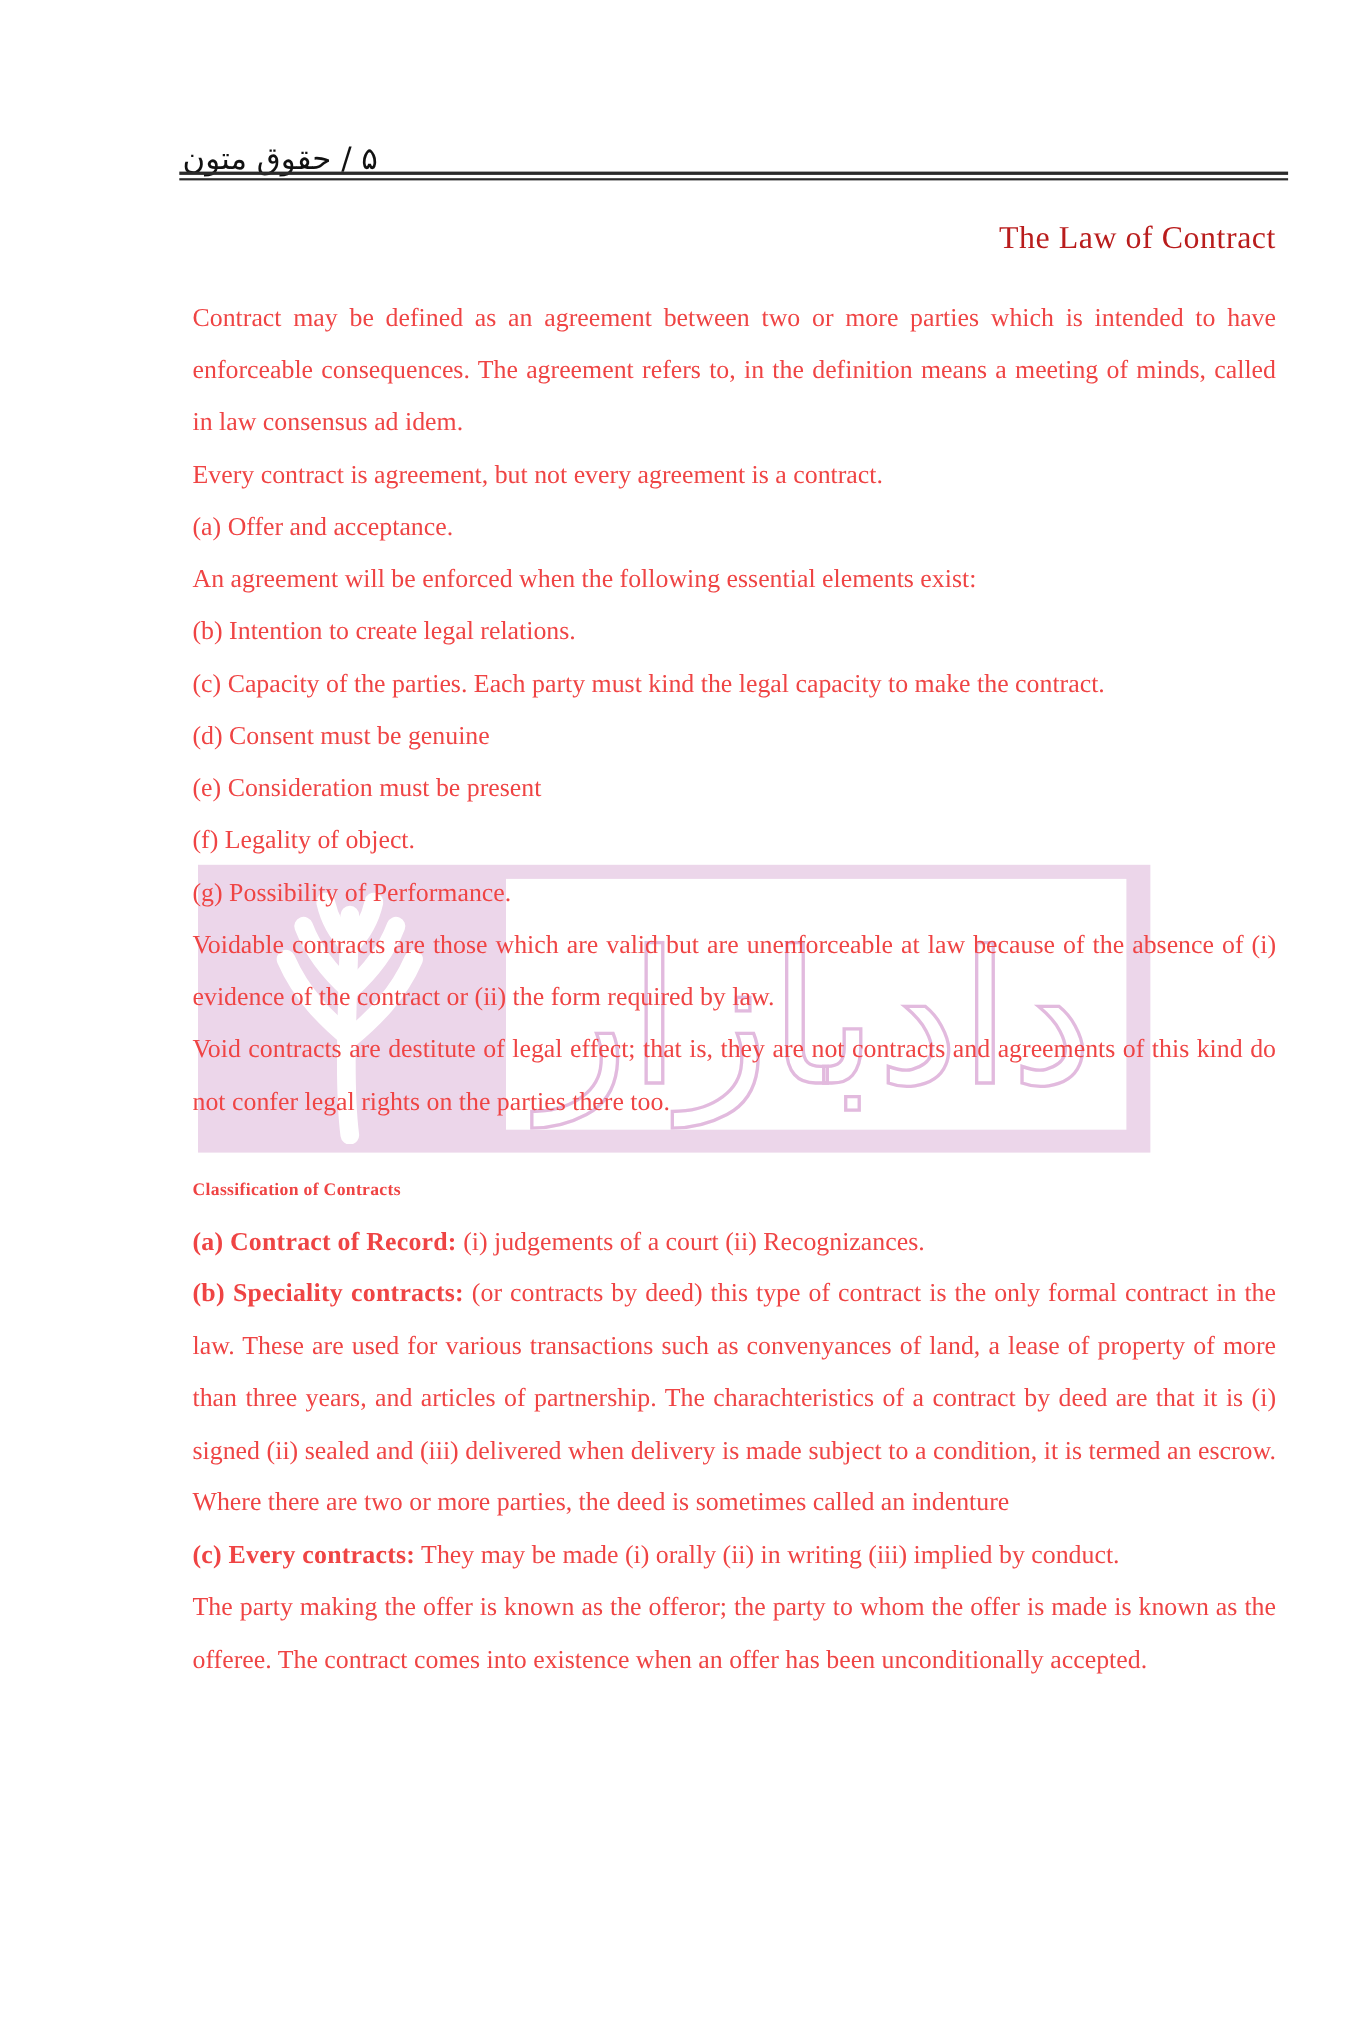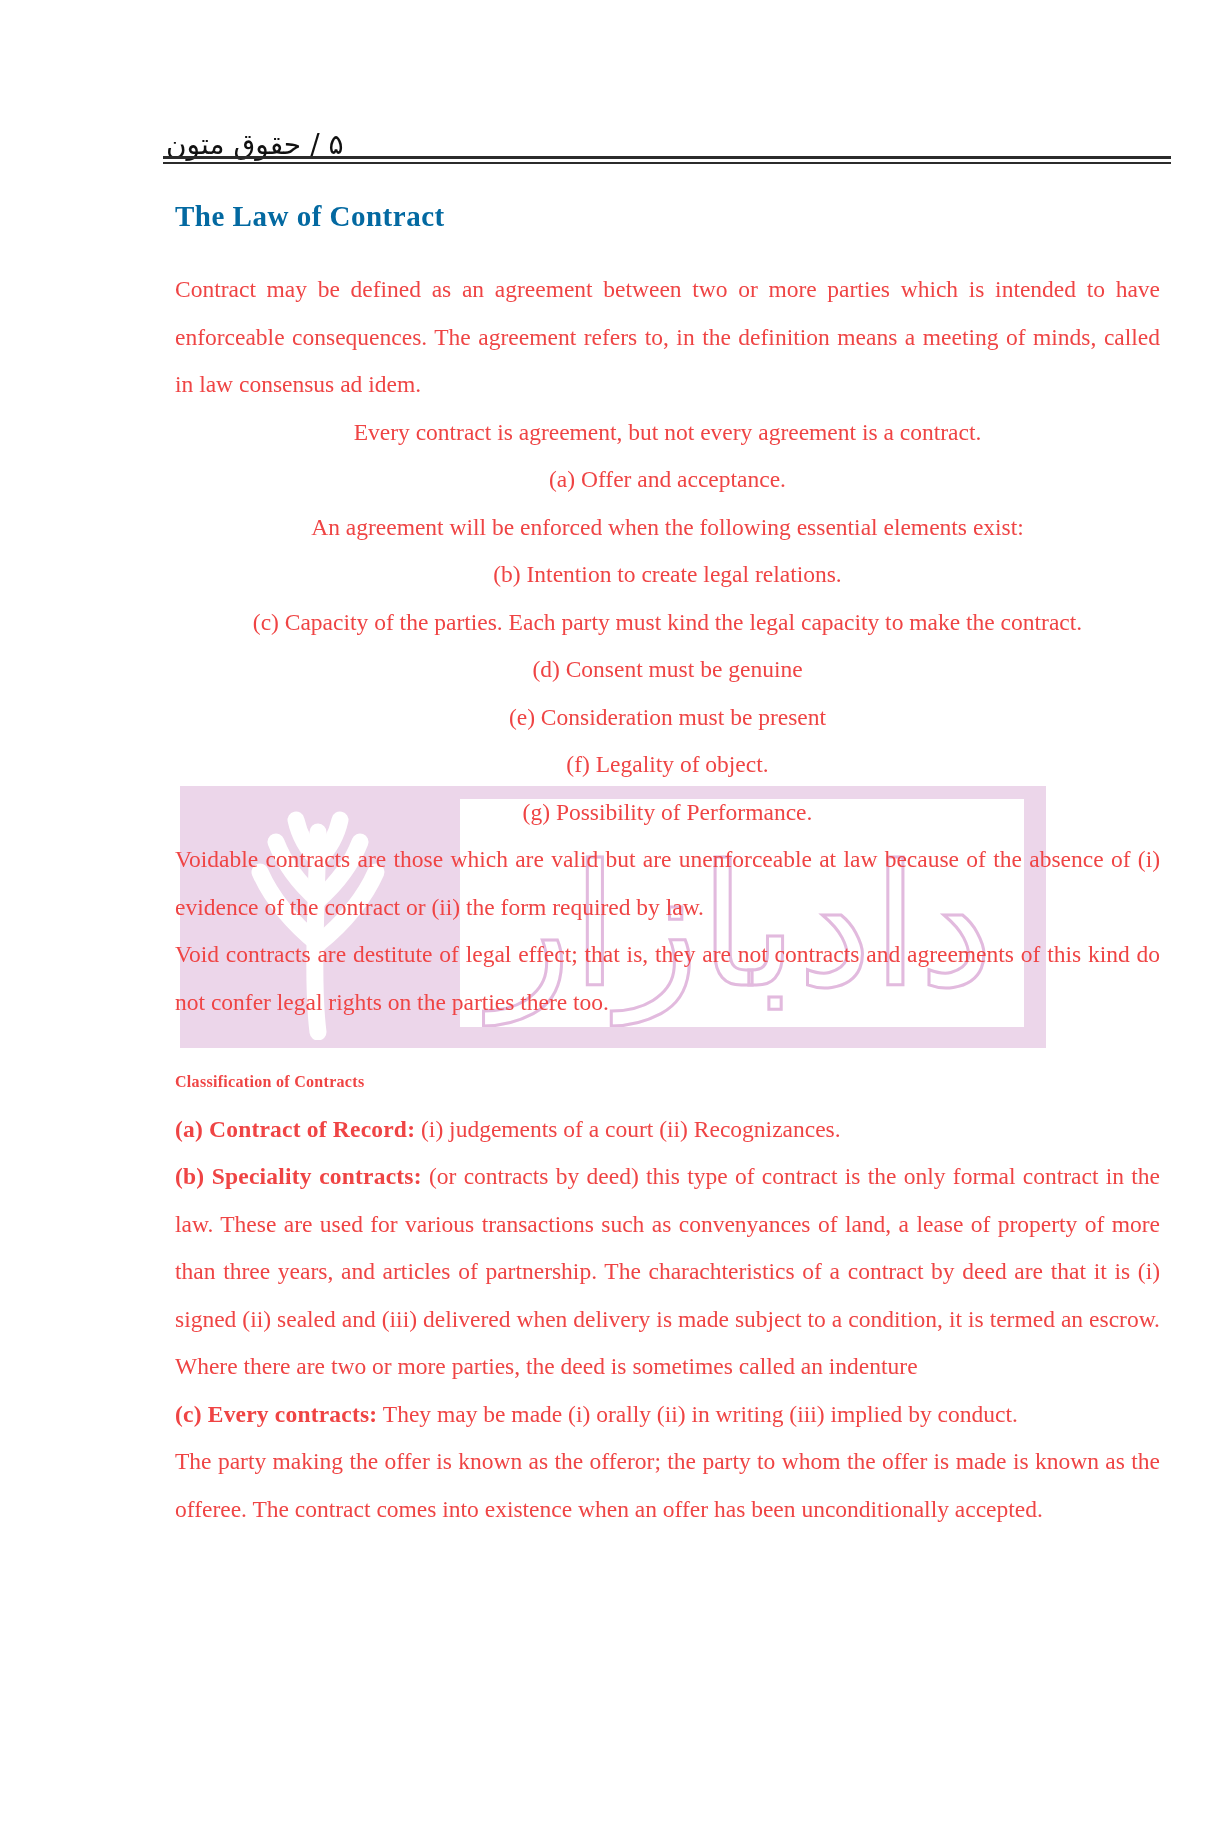--- a/index.html
+++ b/index.html
@@ -50,35 +50,35 @@
     color:transparent;
     letter-spacing:1px;
   }
   .wm-logo {
     position:absolute; left:28px; top:8px;
   }
 
   
   .doc-title {
     position:absolute; left:175px; top:200px; width:985px;
-    text-align:left; font-weight:bold; font-size:29px;
-    letter-spacing:0.5px; color:#0369a1;
+    text-align:right; font-weight:normal; font-size:29px;
+    letter-spacing:0.5px; color:#b91c1c;
     z-index:2;
   }
 
   
   .doc-body {
     position:absolute; left:175px; top:266px; width:985px;
     z-index:2;
     font-size:23.5px; line-height:47.5px; color:#ef4444;
   }
   .doc-body p { margin:0; }
   .para.justified { text-align:justify; }
   .para.lead { text-align:justify; }
-  .para.line { text-align:center; }
+  .para.line { text-align:left; }
   .para.heading {
     font-weight:bold; font-size:16px; margin-top:32px;
     letter-spacing:0.3px;
   }
   .para b { letter-spacing:0.2px; }
 </style>
 </head>
 <body>
 
 <div class="page">

